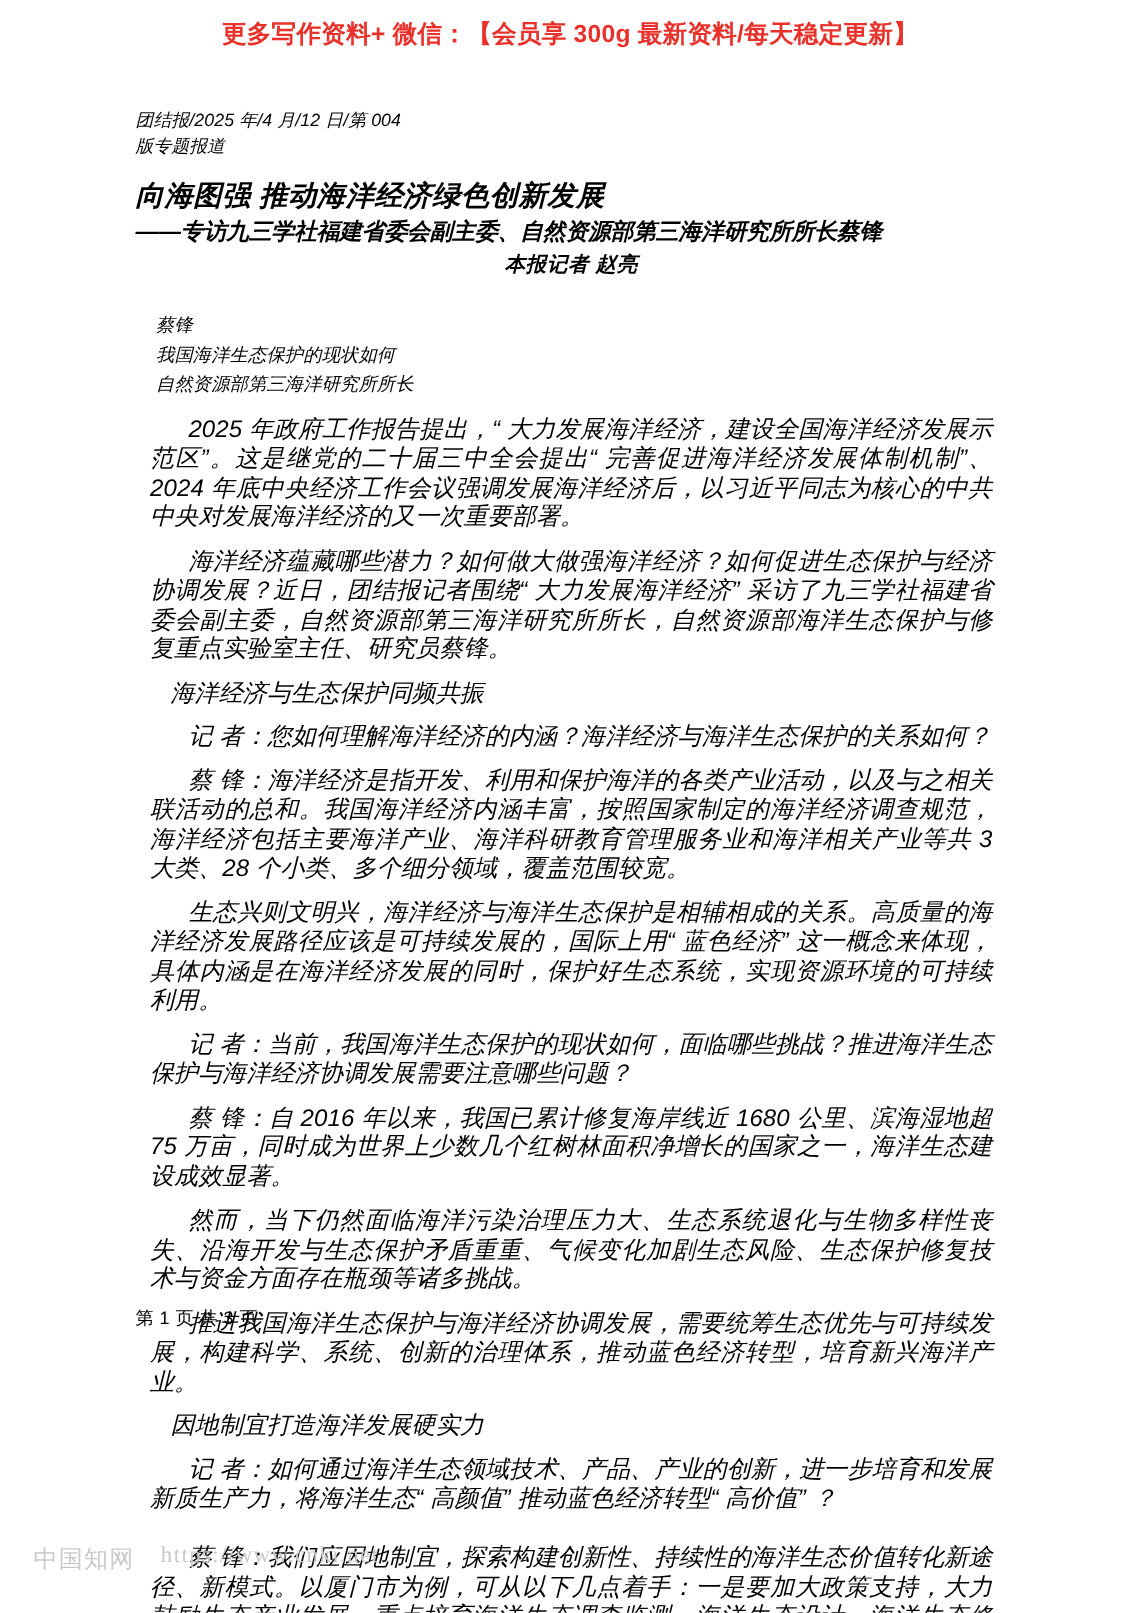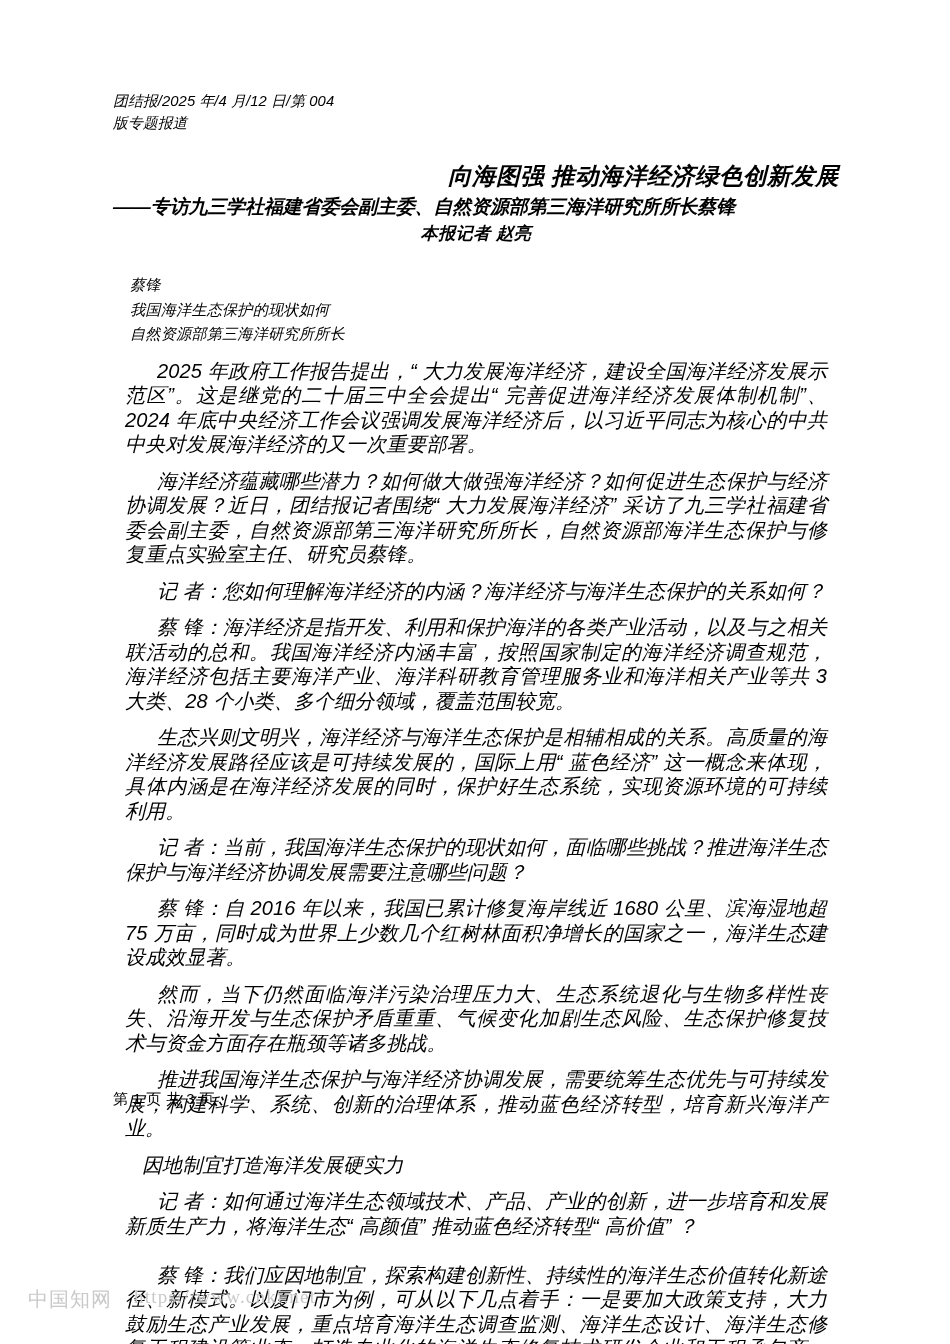--- a/index.html
+++ b/index.html
@@ -44,25 +44,25 @@
     font-style: italic;
   }
 
   .source-line {
     font-size: 14.8px;
     line-height: 22px;
     letter-spacing: 0.1px;
   }
 
   .title-main {
-    text-align: right;
+    text-align: left;
     font-size: 23.5px;
     font-weight: bold;
     line-height: 34px;
-    margin-top: 25px;
+    margin-top: 12px;
     letter-spacing: 0.5px;
   }
   .title-sub {
     font-size: 19px;
     font-weight: bold;
     line-height: 28px;
     letter-spacing: -0.15px;
     white-space: nowrap;
   }
 
@@ -126,39 +126,41 @@
     font-size: 19px;
     letter-spacing: 1.2px;
     font-family: "Liberation Serif", "DejaVu Serif", serif;
   }
 </style>
 </head>
 <body>
 
 <div class="page">
 
+  <div class="promo-banner">更多写作资料+ 微信：【会员享 300g 最新资料/每天稳定更新】</div>
 
   <div class="doc">
 
     <div class="source-line">团结报/2025 年/4 月/12 日/第 004</div>
     <div class="source-line">版专题报道</div>
 
     <div class="title-main">向海图强  推动海洋经济绿色创新发展</div>
     <div class="title-sub">——专访九三学社福建省委会副主委、自然资源部第三海洋研究所所长蔡锋</div>
 
     <div class="byline">本报记者  赵亮</div>
 
     <div class="bio-block">
       <div class="bio-line">蔡锋</div>
       <div class="bio-line">我国海洋生态保护的现状如何</div>
       <div class="bio-line">自然资源部第三海洋研究所所长</div>
     </div>
 
     <p class="para">2025 年政府工作报告提出，“ 大力发展海洋经济，建设全国海洋经济发展示范区”。这是继党的二十届三中全会提出“ 完善促进海洋经济发展体制机制”、2024 年底中央经济工作会议强调发展海洋经济后，以习近平同志为核心的中共中央对发展海洋经济的又一次重要部署。</p>
     <p class="para">海洋经济蕴藏哪些潜力？如何做大做强海洋经济？如何促进生态保护与经济协调发展？近日，团结报记者围绕“ 大力发展海洋经济” 采访了九三学社福建省委会副主委，自然资源部第三海洋研究所所长，自然资源部海洋生态保护与修复重点实验室主任、研究员蔡锋。</p>
+    <p class="para section-head">海洋经济与生态保护同频共振</p>
     <p class="para">记 者：您如何理解海洋经济的内涵？海洋经济与海洋生态保护的关系如何？</p>
     <p class="para">蔡 锋：海洋经济是指开发、利用和保护海洋的各类产业活动，以及与之相关联活动的总和。我国海洋经济内涵丰富，按照国家制定的海洋经济调查规范，海洋经济包括主要海洋产业、海洋科研教育管理服务业和海洋相关产业等共 3 大类、28 个小类、多个细分领域，覆盖范围较宽。</p>
     <p class="para">生态兴则文明兴，海洋经济与海洋生态保护是相辅相成的关系。高质量的海洋经济发展路径应该是可持续发展的，国际上用“ 蓝色经济” 这一概念来体现，具体内涵是在海洋经济发展的同时，保护好生态系统，实现资源环境的可持续利用。</p>
     <p class="para">记 者：当前，我国海洋生态保护的现状如何，面临哪些挑战？推进海洋生态保护与海洋经济协调发展需要注意哪些问题？</p>
     <p class="para">蔡 锋：自 2016 年以来，我国已累计修复海岸线近 1680 公里、滨海湿地超 75 万亩，同时成为世界上少数几个红树林面积净增长的国家之一，海洋生态建设成效显著。</p>
     <p class="para">然而，当下仍然面临海洋污染治理压力大、生态系统退化与生物多样性丧失、沿海开发与生态保护矛盾重重、气候变化加剧生态风险、生态保护修复技术与资金方面存在瓶颈等诸多挑战。</p>
     <p class="para">推进我国海洋生态保护与海洋经济协调发展，需要统筹生态优先与可持续发展，构建科学、系统、创新的治理体系，推动蓝色经济转型，培育新兴海洋产业。</p>
     <p class="para section-head">因地制宜打造海洋发展硬实力</p>
     <p class="para">记 者：如何通过海洋生态领域技术、产品、产业的创新，进一步培育和发展新质生产力，将海洋生态“ 高颜值” 推动蓝色经济转型“ 高价值” ？</p>
     <p class="para spaced-before">蔡 锋：我们应因地制宜，探索构建创新性、持续性的海洋生态价值转化新途径、新模式。以厦门市为例，可从以下几点着手：一是要加大政策支持，大力鼓励生态产业发展，重点培育海洋生态调查监测、海洋生态设计、海洋生态修复工程建设等业态，打造专业化的海洋生态修复技术研发企业和工程承包商。二是支持打造蓝碳交易综合服务平台，创新“ 生态补偿+蓝碳”“ 公益行动+蓝碳”“ 海洋社区+蓝碳” 等模式， 加快培育蓝碳经济。 三是进一步创新拓展 “ 沙滩经济”“ 海洋研学经济”“ 观鸟经济”“ 海洋会展经济”“ 生态文化经济” 等生态价值转化新途径。四是发展“ 生态、创新” 引领型湾区经济，以打造海洋生态活力海岸带为目标，可通过驿站、游客中心、</p>

